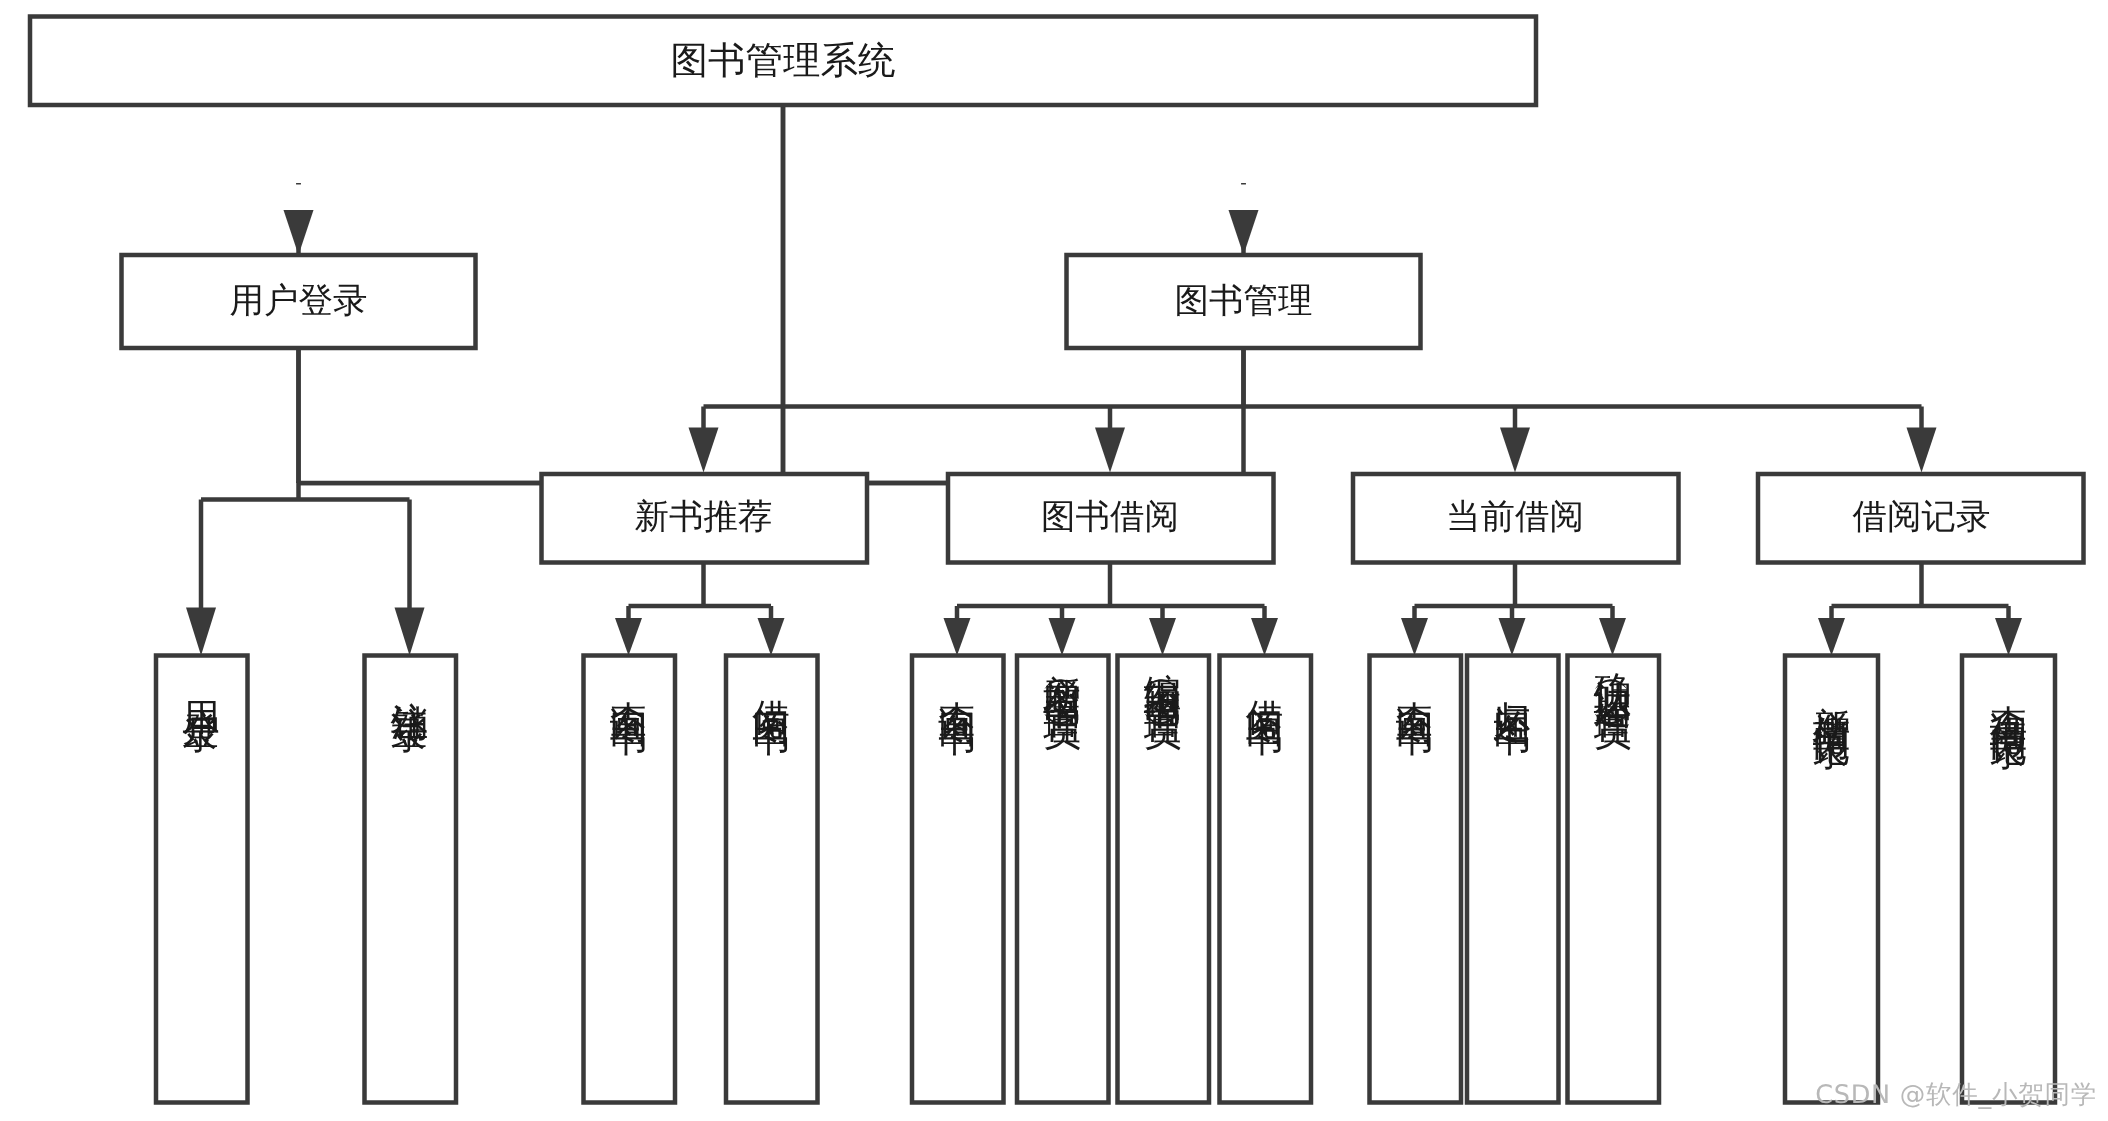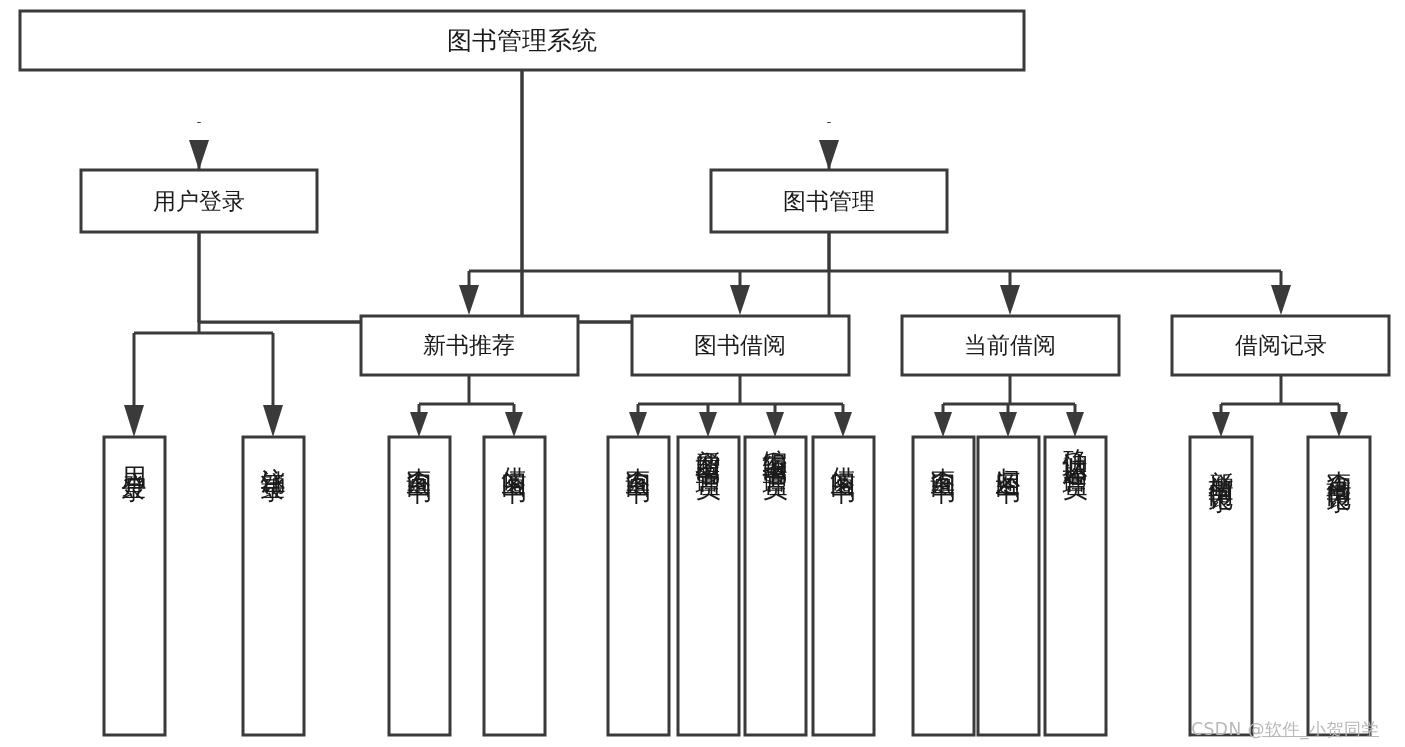--- a/index.html
+++ b/index.html
@@ -54,29 +54,28 @@
     stroke: #3a3a3a;
     stroke-width: 3;
     fill: none;
   }
   .arrow-head {
     fill: #3a3a3a;
     stroke: none;
   }
   .watermark {
     position: absolute;
-    right: 26px;
+    right: 7px;
     bottom: 6px;
     font-family: "DejaVu Sans", "Liberation Sans", sans-serif;
     font-size: 17px;
     color: #b8b8b8;
     letter-spacing: 0.5px;
     pointer-events: none;
     white-space: nowrap;
-    text-decoration: underline;
   }
 </style>
 </head>
 <body>
 
 <div id="diagram-root">
   <svg class="flow" viewBox="0 0 1405 747" xmlns="http://www.w3.org/2000/svg">
 
     <g>
 

